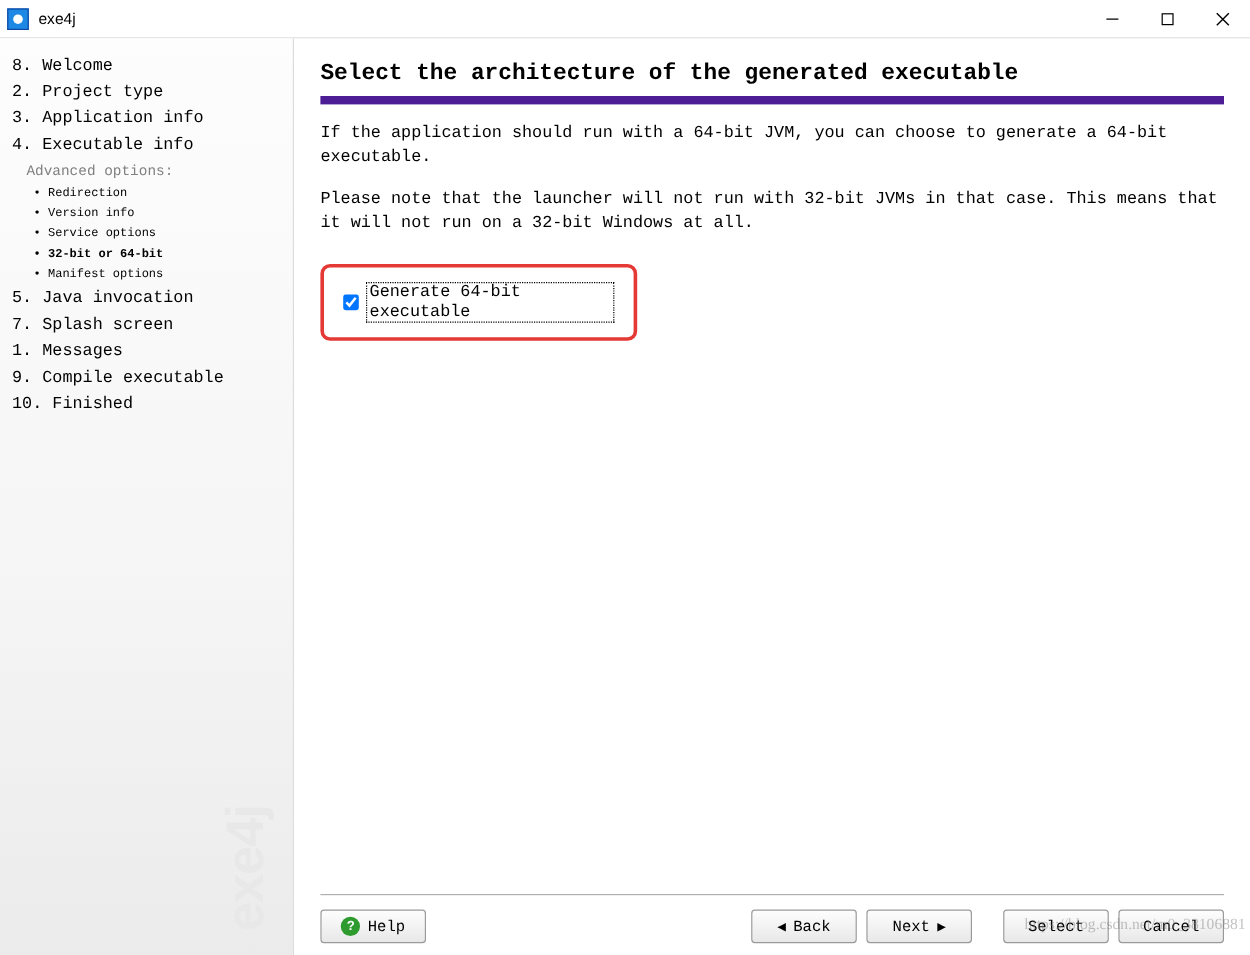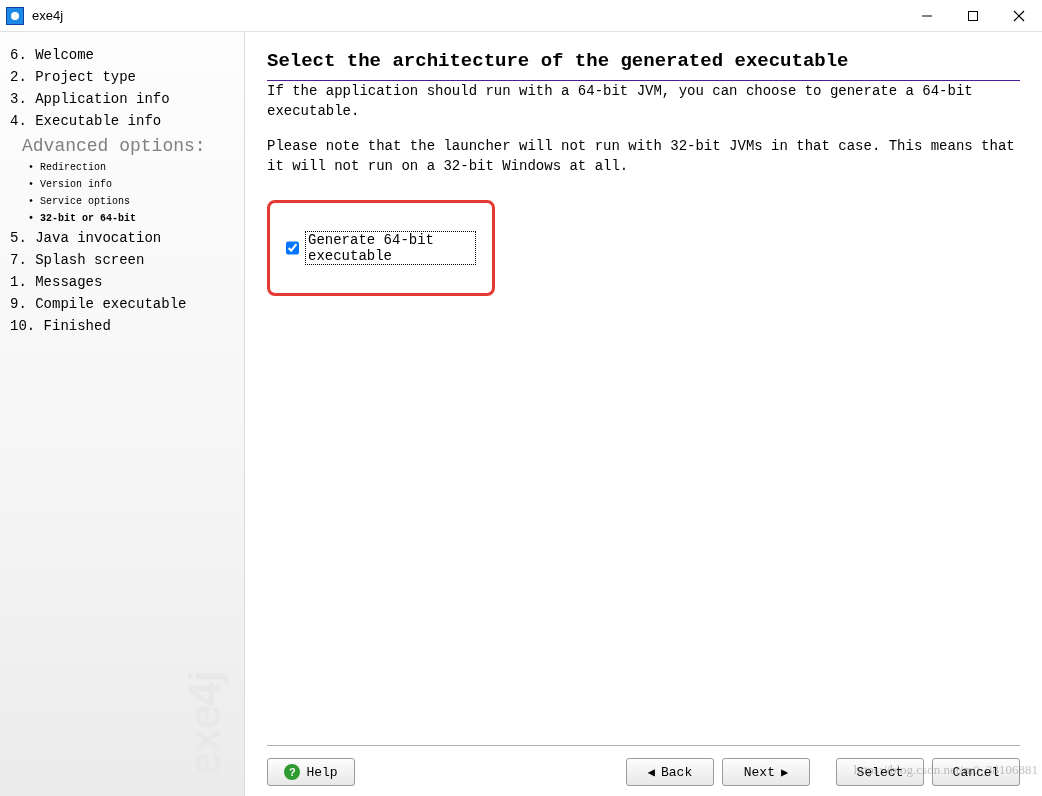--- a/index.html
+++ b/index.html
@@ -70,21 +70,21 @@
     .sidebar ol { list-style: none; }
     .sidebar .step {
       font-family: SimSun, "Courier New", monospace;
       font-size: 14px;
       color: #000;
       padding: 3px 0;
       white-space: nowrap;
     }
     .sidebar .sub-header {
       color: #808080;
-      font-size: 18px;
+      font-size: 12px;
       padding: 4px 0 3px 12px;
     }
     .sidebar .sub-step {
       padding: 3px 0 3px 18px;
       font-size: 10px;
     }
     .sidebar .sub-step::before { content: "• "; }
     .sidebar .active { font-weight: bold; }
     .sidebar-logo {
       position: absolute;
@@ -105,35 +105,36 @@
       flex-direction: column;
       padding: 18px 22px 10px 22px;
       position: relative;
     }
     .page-title {
       font-family: SimSun, "Courier New", monospace;
       font-size: 19px;
       font-weight: bold;
       color: #000;
       padding-bottom: 8px;
-      border-bottom: 1px solid #4c1d95;
+      border-bottom: 7px solid #4c1d95;
+      margin-bottom: 14px;
     }
     .intro-text {
       font-family: Liberation Mono, monospace;
       font-size: 14px;
       line-height: 1.45;
       color: #000;
     }
     .intro-text p { margin-bottom: 14px; }
     .highlight-box {
       border: 3px solid #e53935;
       border-radius: 8px;
-      padding: 28px 16px;
+      padding: 12px 16px;
       margin-top: 10px;
-      width: 228px;
+      width: 264px;
     }
     .checkbox-row {
       display: flex;
       align-items: center;
       gap: 6px;
     }
     .checkbox-row input[type=checkbox] {
       width: 14px;
       height: 14px;
     }
@@ -218,29 +219,30 @@
           <line x1="1" y1="1" x2="11" y2="11" stroke="#000" stroke-width="1.2"></line>
           <line x1="11" y1="1" x2="1" y2="11" stroke="#000" stroke-width="1.2"></line>
         </svg>
     </div>
   </div>
 </div>
 
 <div class="content">
   <div class="sidebar">
     <ol>
-      <li class="step">6. Welcome</li>
+      <li class="step">8. Welcome</li>
       <li class="step">2. Project type</li>
       <li class="step">3. Application info</li>
       <li class="step">4. Executable info</li>
       <li class="sub-header">Advanced options:</li>
       <li class="sub-step">Redirection</li>
       <li class="sub-step">Version info</li>
       <li class="sub-step">Service options</li>
       <li class="sub-step active">32-bit or 64-bit</li>
+      <li class="sub-step">Manifest options</li>
       <li class="step">5. Java invocation</li>
       <li class="step">7. Splash screen</li>
       <li class="step">1. Messages</li>
       <li class="step">9. Compile executable</li>
       <li class="step">10. Finished</li>
     </ol>
     <div class="sidebar-logo">exe4j</div>
   </div>
 
   <div class="main">

